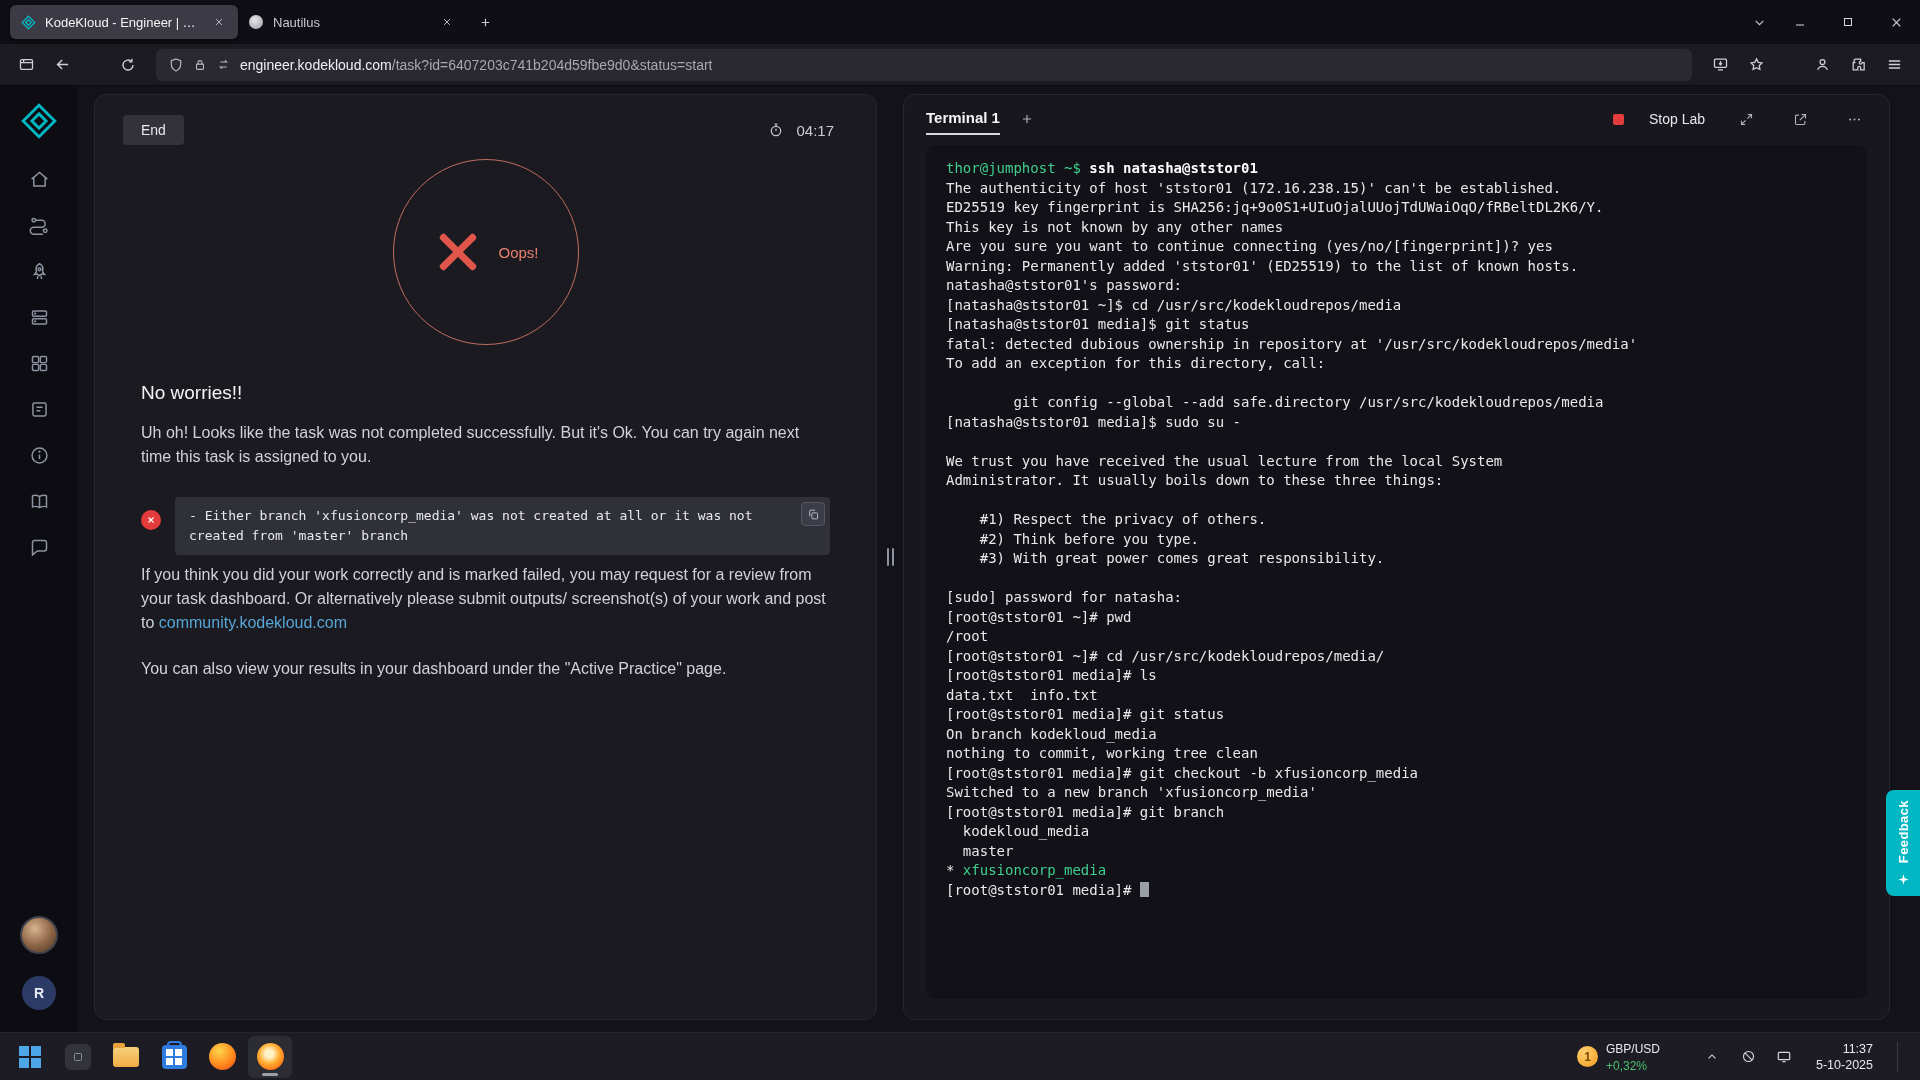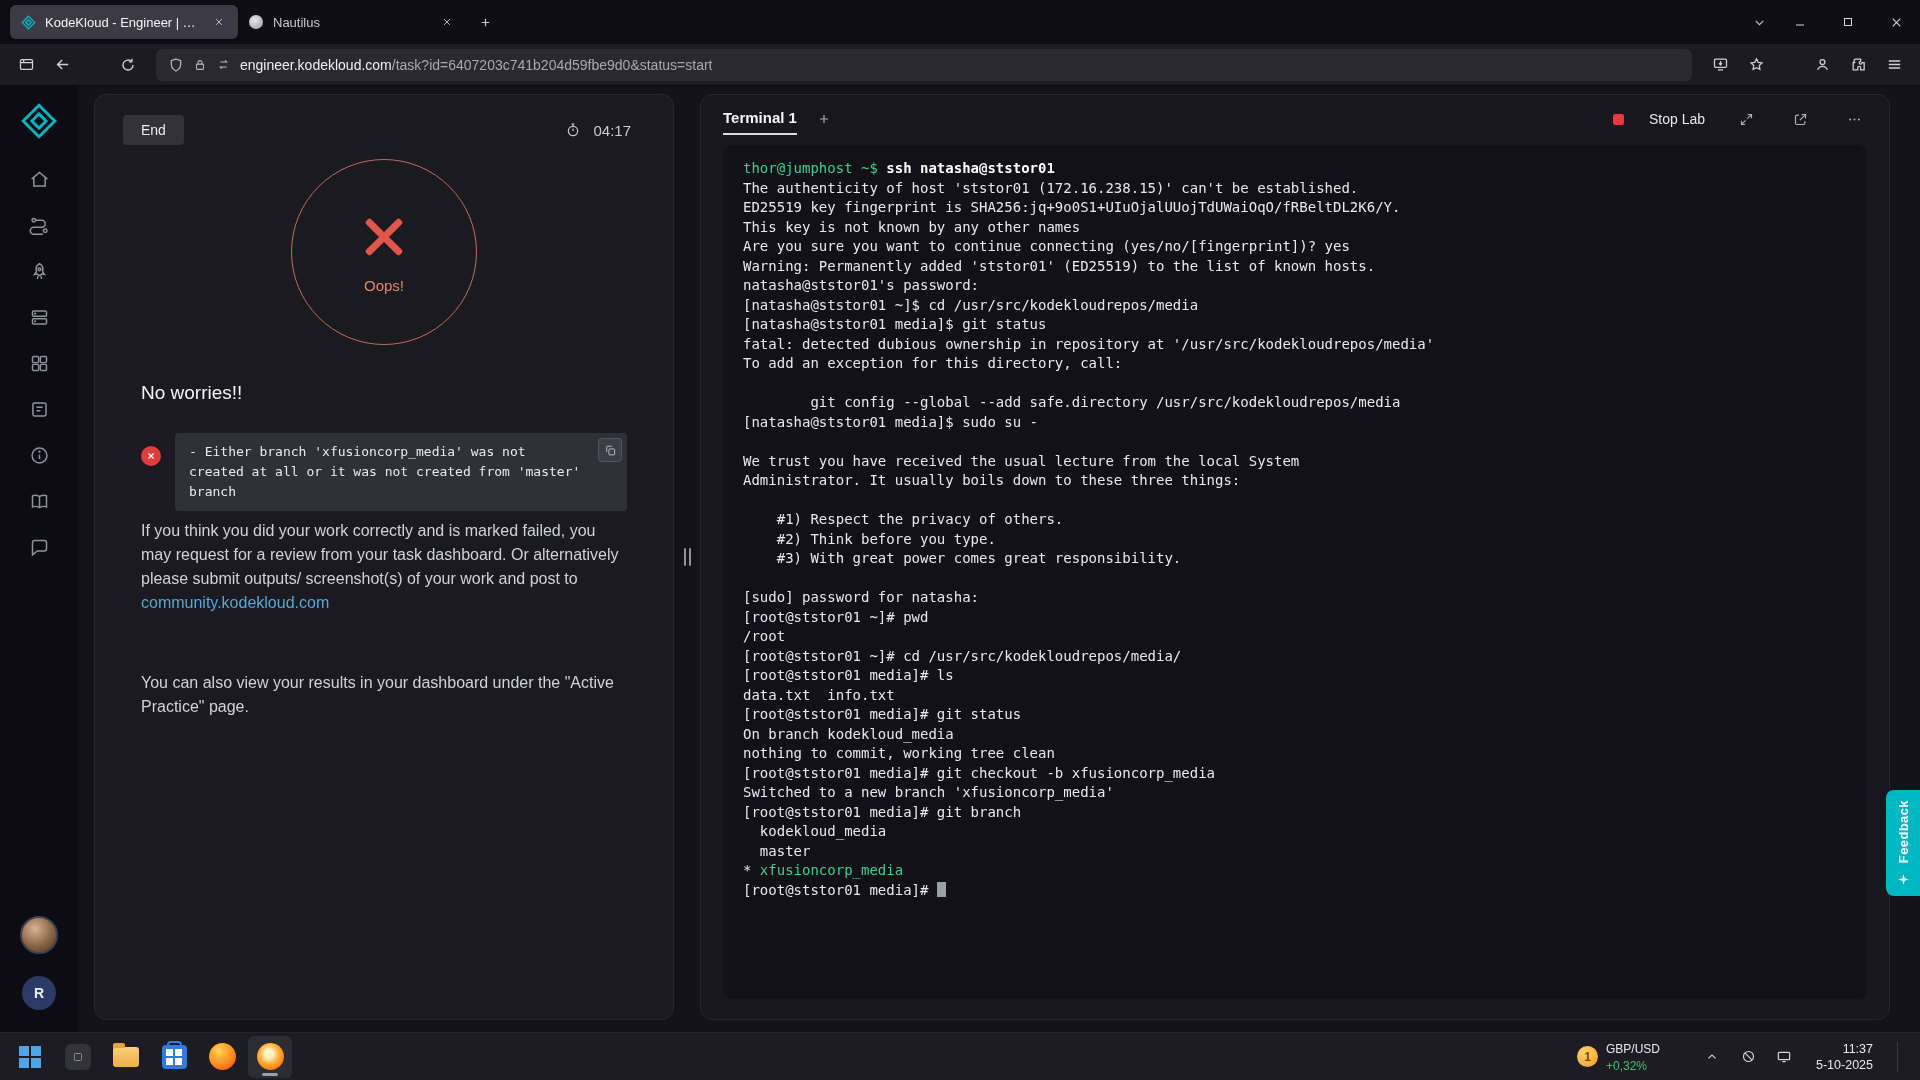--- a/index.html
+++ b/index.html
@@ -37,47 +37,47 @@
   .kk-sidebar{width:78px;background:#0d0c12;display:flex;flex-direction:column;align-items:center;padding:16px 0 22px;flex:none}
   .kk-logo{width:38px;height:38px;margin-bottom:16px;color:var(--accent-teal)}
   .side-icon{width:46px;height:46px;display:flex;align-items:center;justify-content:center;color:#8d93a0;border-radius:8px}
   .side-icon svg{width:21px;height:21px}
   .kk-sidebar .spacer{flex:1}
   .avatar{width:38px;height:38px;border-radius:50%;background:radial-gradient(circle at 38% 32%,#d8b48e,#8a6344 55%,#4c3423);border:2px solid #41414b;margin-bottom:22px}
   .r-badge{width:34px;height:34px;border-radius:50%;background:#2c3a66;color:#e9ecf3;display:flex;align-items:center;justify-content:center;font-size:14px;font-weight:bold}
 
   .workspace{flex:1;display:flex;padding:8px 30px 12px 16px;min-width:0}
   .card{background:#1b1a21;border:1px solid #26252d;border-radius:12px}
-  .left-card{width:580px;flex:none;display:flex;flex-direction:column;overflow:hidden}
+  .left-card{width:783px;flex:none;display:flex;flex-direction:column;overflow:hidden}
   .split{width:26px;display:flex;align-items:center;justify-content:center;flex:none}
   .grip{display:flex;gap:3px}
   .grip span{width:2px;height:18px;background:#8d93a0;border-radius:1px;display:block}
   .right-card{flex:1;display:flex;flex-direction:column;min-width:0;background:#18171e}
 
   
   .card-head{display:flex;align-items:center;justify-content:space-between;padding:20px 42px 0 28px}
   .end-btn{background:#33323b;color:#e8e9ec;font-size:14px;padding:7px 18px;border-radius:4px;border:none;font-family:inherit}
   .timer{display:flex;align-items:center;gap:12px;color:#c9cbd1;font-size:15px}
   .timer svg{color:#c9cbd1}
   .oops-wrap{display:flex;justify-content:center;margin-top:14px}
-  .oops-circle{width:186px;height:186px;border:1px solid rgba(232,130,110,.8);border-radius:50%;display:flex;flex-direction:column;align-items:center;justify-content:center;gap:14px}
+  .oops-circle{width:186px;height:186px;border:1px solid rgba(232,130,110,.8);border-radius:50%;display:flex;flex-direction:row;align-items:center;justify-content:center;gap:14px}
   .oops-x{position:relative;width:52px;height:52px}
   .oops-x::before,.oops-x::after{content:"";position:absolute;top:50%;left:2px;right:2px;height:7px;border-radius:3px;background:#e0564a}
   .oops-x::before{transform:translateY(-50%) rotate(45deg)}
   .oops-x::after{transform:translateY(-50%) rotate(-45deg)}
   .oops-label{color:var(--oops-salmon);font-size:15px}
   .card-body{padding:36px 46px 0;color:#cfd2d8;font-size:16px;line-height:24px}
   .card-body h2{color:#f2f3f5;font-size:19px;margin-bottom:16px;font-weight:normal}
   .err-row{display:flex;align-items:flex-start;gap:14px;margin:28px 0 4px}
   .err-icon{width:20px;height:20px;border-radius:50%;background:var(--error-red);display:flex;align-items:center;justify-content:center;flex:none;margin-top:13px;color:#fff}
   .err-box{position:relative;flex:1;background:#303039;border-radius:4px;padding:9px 40px 9px 14px;font-family:"DejaVu Sans Mono",monospace;font-size:13px;line-height:20px;color:#e9eaee}
   .copy-btn{position:absolute;top:5px;right:5px;width:24px;height:24px;background:#3d3d47;border-radius:4px;color:#b9bcc4;display:flex;align-items:center;justify-content:center;border:1px solid #55555f}
   .para{margin-top:8px}
   .para.tight{margin-top:24px}
-  .para.last{margin-top:56px}
+  .para.last{margin-top:22px}
   a.link{color:var(--link-blue);text-decoration:none;cursor:pointer}
 
   
   .term-head{display:flex;align-items:center;padding:14px 22px 8px;gap:14px}
   .term-tab{color:#f3f4f6;font-size:15px;font-weight:bold;padding-bottom:7px;border-bottom:2px solid #d7d9de}
   .term-add{color:#aeb2ba;display:flex;align-items:center;justify-content:center;width:26px;height:26px;margin-top:-6px}
   .term-head .spacer{flex:1}
   .stop-lab{display:flex;align-items:center;gap:25px;color:#e6e8ec;font-size:14px;margin-top:-6px}
   .stop-square{width:11px;height:11px;background:var(--error-red);border-radius:2px}
   .term-ctl{color:#aeb2ba;margin-left:14px;margin-top:-6px;display:flex;align-items:center;justify-content:center;width:26px;height:26px}
@@ -333,20 +333,21 @@
           </div>
         </div>
         <div class="oops-wrap">
           <div class="oops-circle">
             <div class="oops-x"></div>
             <div class="oops-label">Oops!</div>
           </div>
         </div>
         <div class="card-body">
           <h2>No worries!!</h2>
+          <p>Uh oh! Looks like the task was not completed successfully. But it's Ok. You can try again next time this task is assigned to you.</p>
           <div class="err-row">
             <span class="err-icon">
               <svg width="10" height="10" viewBox="0 0 20 20" stroke="#fff" stroke-width="2.4" fill="none">
                   <path d="M5 5l10 10M15 5 5 15"></path>
                 </svg>
             </span>
             <div class="err-box">
               <span>- Either branch 'xfusioncorp_media' was not created at all or it was not created from 'master' branch</span>
               <span class="copy-btn">
                 <svg width="13" height="13" viewBox="0 0 24 24" stroke="currentColor" stroke-width="1.8" fill="none">

